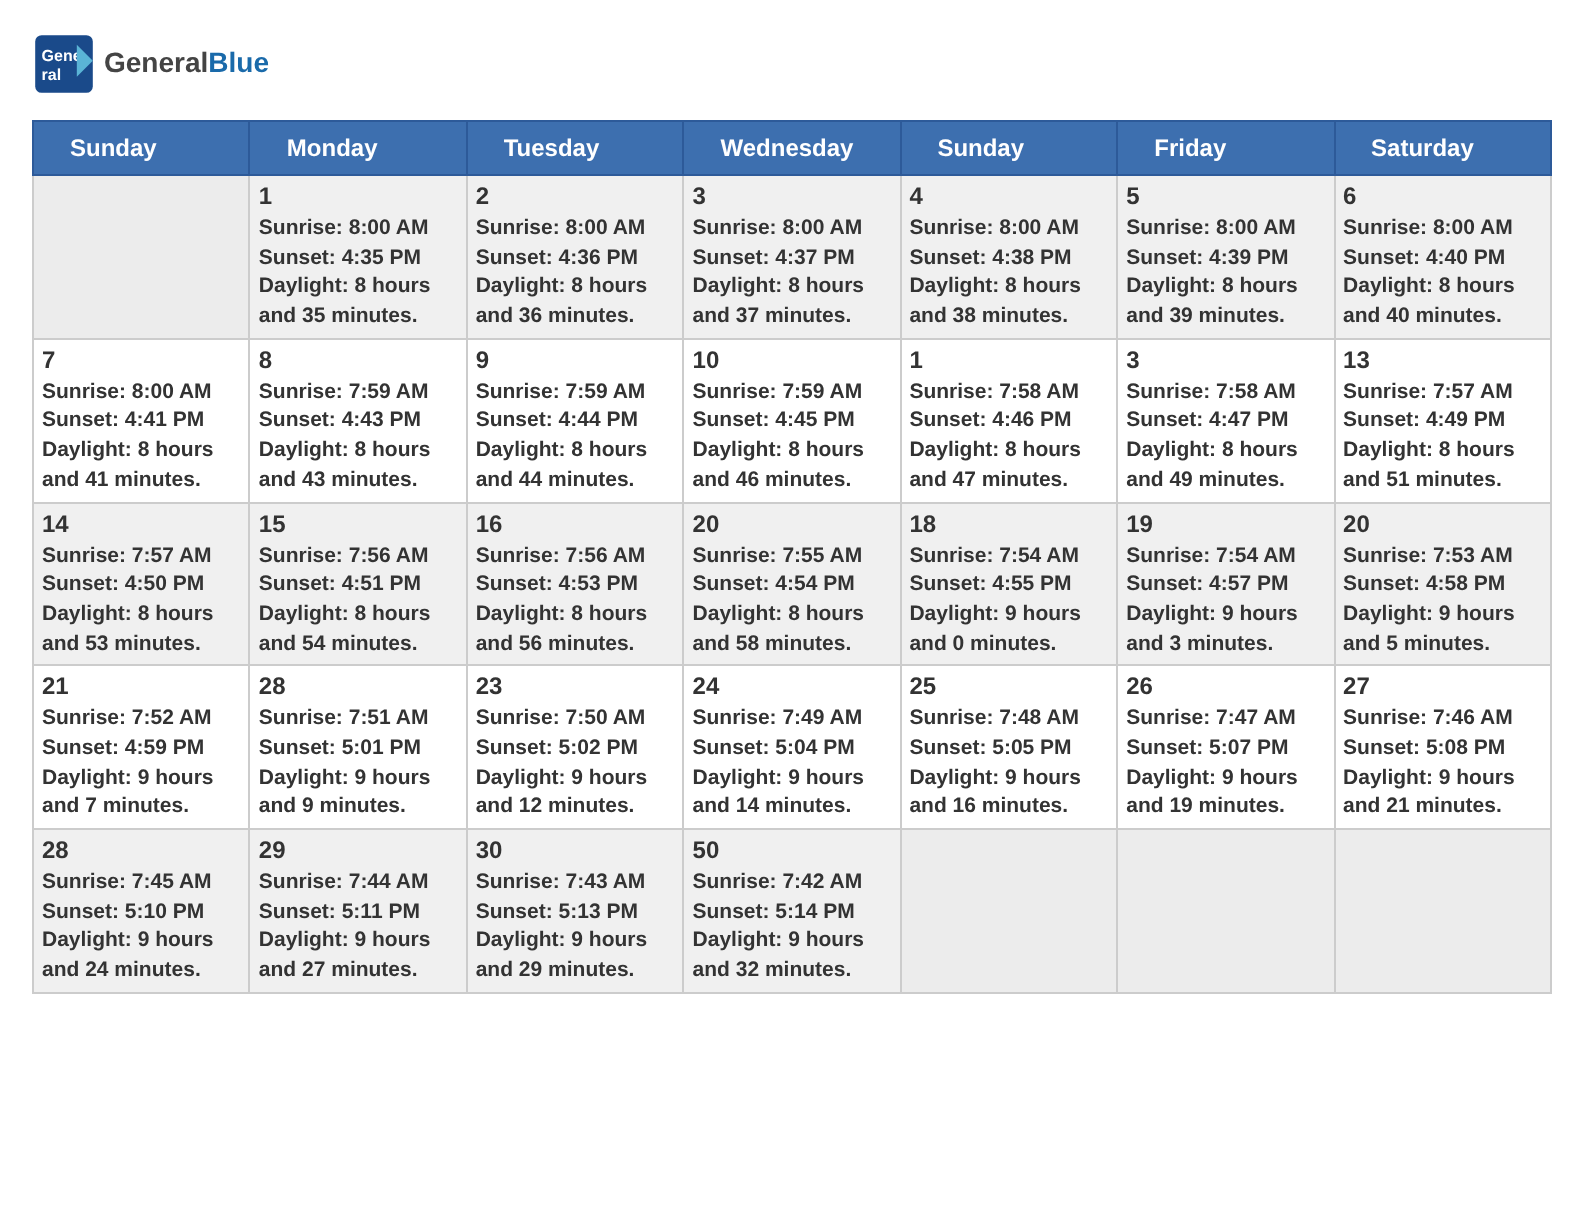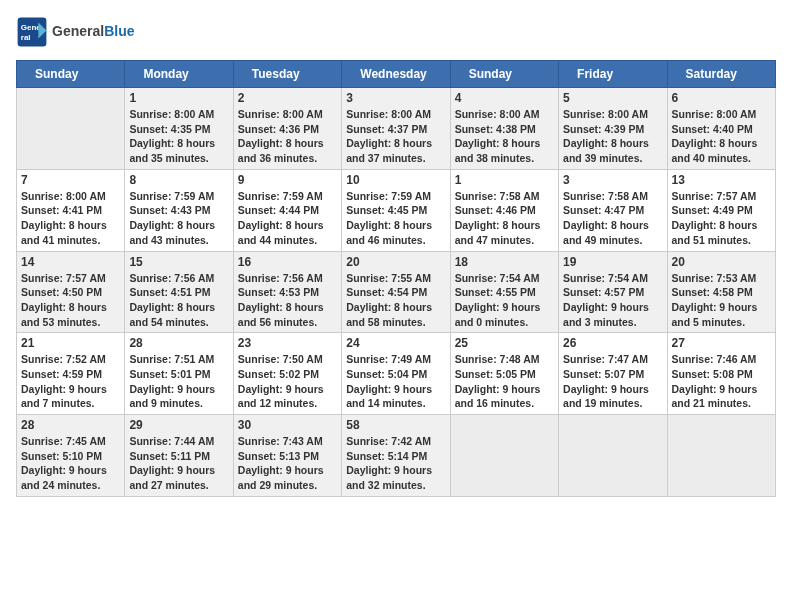--- a/index.html
+++ b/index.html
@@ -245,21 +245,21 @@
         </td>
         <td>
           <span class="day-number">29</span>
           <div class="day-info">Sunrise: 7:44 AM<br>Sunset: 5:11 PM<br>Daylight: 9 hours<br>and 27 minutes.</div>
         </td>
         <td>
           <span class="day-number">30</span>
           <div class="day-info">Sunrise: 7:43 AM<br>Sunset: 5:13 PM<br>Daylight: 9 hours<br>and 29 minutes.</div>
         </td>
         <td>
-          <span class="day-number">58</span>
+          <span class="day-number">50</span>
           <div class="day-info">Sunrise: 7:42 AM<br>Sunset: 5:14 PM<br>Daylight: 9 hours<br>and 32 minutes.</div>
         </td>
         <td class="empty"></td>
         <td class="empty"></td>
         <td class="empty"></td>
       </tr>
     </tbody>
 </table>
 
 </body></html>

